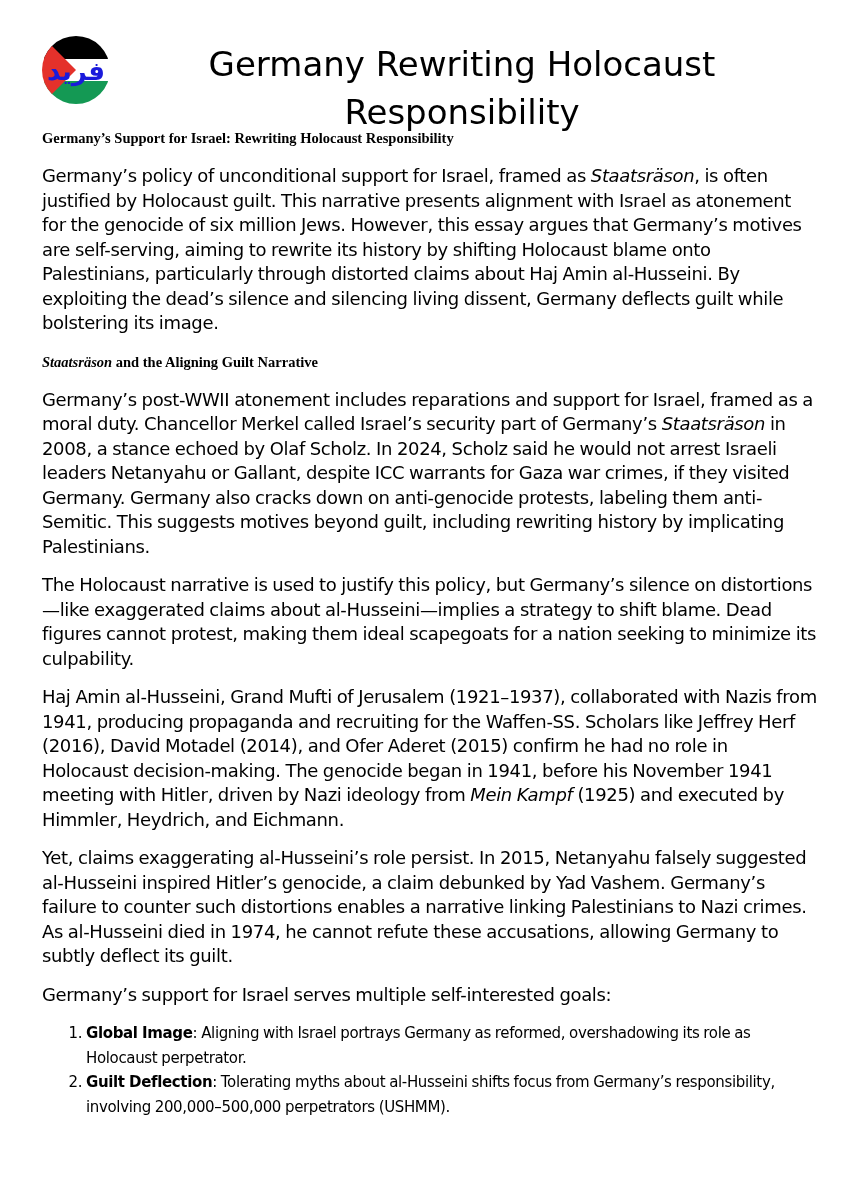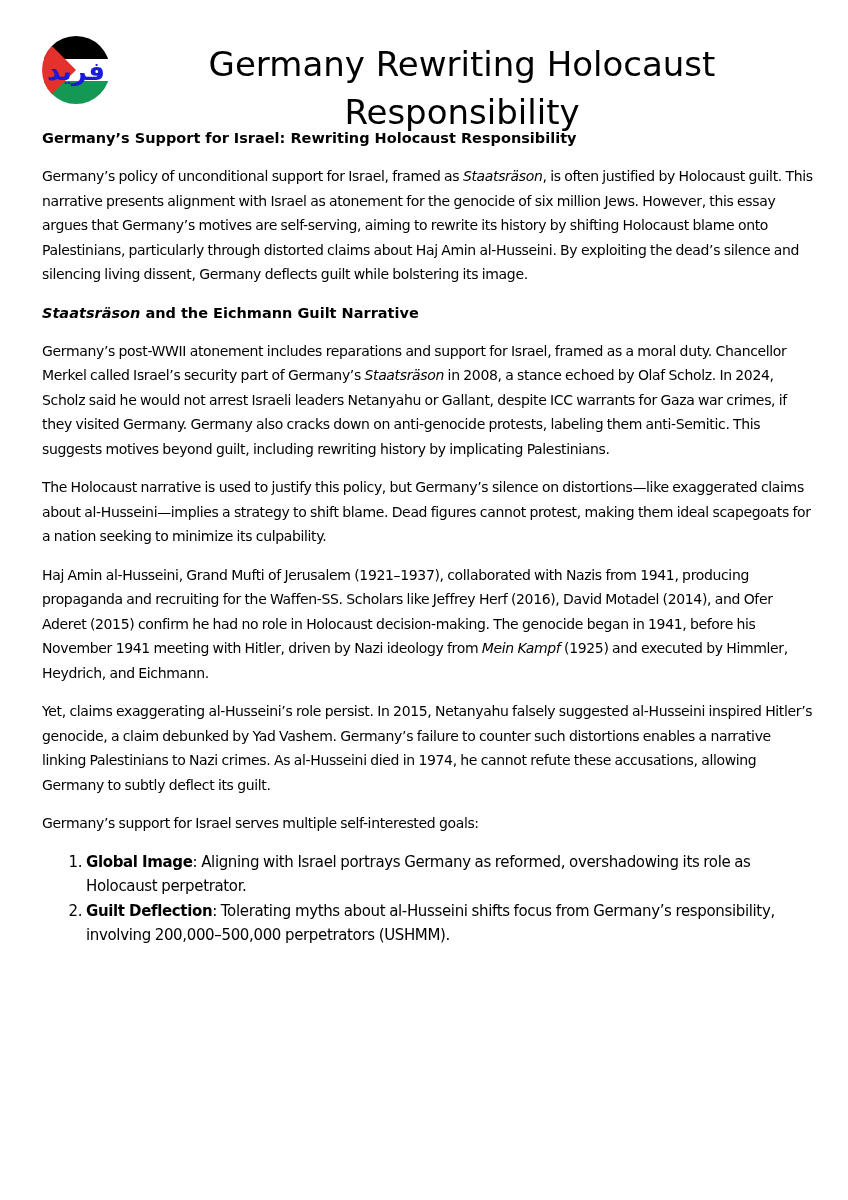--- a/index.html
+++ b/index.html
@@ -41,23 +41,24 @@
       position: absolute;
       left: 42px;
       top: 126px;
       width: 775px;
     }
     .h2 {
       font-weight: bold;
       font-size: 14.5px;
       line-height: 24px;
       margin: 0 0 14px 0;
+      font-family: Liberation Serif, serif;
     }
     .p {
-      font-size: 14px;
+      font-size: 18px;
       line-height: 24.5px;
       margin: 0 0 14px 0;
       letter-spacing: -0.35px;
       word-spacing: -0.5px;
     }
     .p i, .h2 i { font-style: italic; }
     ol.list {
       margin: 0;
       padding-left: 44px;
       font-size: 15px;
@@ -81,21 +82,21 @@
   </svg>
 </div>
 
 <h1 class="title">Germany Rewriting Holocaust Responsibility</h1>
 
 <div class="content">
 
   <div class="h2">Germany’s Support for Israel: Rewriting Holocaust Responsibility</div>
   <p class="p"><span>Germany’s policy of unconditional support for Israel, framed as </span><i>Staatsräson</i><span>, is often justified by Holocaust guilt. This narrative presents alignment with Israel as atonement for the genocide of six million Jews. However, this essay argues that Germany’s motives are self-serving, aiming to rewrite its history by shifting Holocaust blame onto Palestinians, particularly through distorted claims about Haj Amin al-Husseini. By exploiting the dead’s silence and silencing living dissent, Germany deflects guilt while bolstering its image.</span></p>
 
-  <div class="h2"><i>Staatsräson</i><span> and the Eichmann Guilt Narrative</span></div>
+  <div class="h2"><i>Staatsräson</i><span> and the Aligning Guilt Narrative</span></div>
   <p class="p"><span>Germany’s post-WWII atonement includes reparations and support for Israel, framed as a moral duty. Chancellor Merkel called Israel’s security part of Germany’s </span><i>Staatsräson</i><span> in 2008, a stance echoed by Olaf Scholz. In 2024, Scholz said he would not arrest Israeli leaders Netanyahu or Gallant, despite ICC warrants for Gaza war crimes, if they visited Germany. Germany also cracks down on anti-genocide protests, labeling them anti-Semitic. This suggests motives beyond guilt, including rewriting history by implicating Palestinians.</span></p>
   <p class="p">The Holocaust narrative is used to justify this policy, but Germany’s silence on distortions—like exaggerated claims about al-Husseini—implies a strategy to shift blame. Dead figures cannot protest, making them ideal scapegoats for a nation seeking to minimize its culpability.</p>
 
   <p class="p"><span>Haj Amin al-Husseini, Grand Mufti of Jerusalem (1921–1937), collaborated with Nazis from 1941, producing propaganda and recruiting for the Waffen-SS. Scholars like Jeffrey Herf (2016), David Motadel (2014), and Ofer Aderet (2015) confirm he had no role in Holocaust decision-making. The genocide began in 1941, before his November 1941 meeting with Hitler, driven by Nazi ideology from </span><i>Mein Kampf</i><span> (1925) and executed by Himmler, Heydrich, and Eichmann.</span></p>
   <p class="p">Yet, claims exaggerating al-Husseini’s role persist. In 2015, Netanyahu falsely suggested al-Husseini inspired Hitler’s genocide, a claim debunked by Yad Vashem. Germany’s failure to counter such distortions enables a narrative linking Palestinians to Nazi crimes. As al-Husseini died in 1974, he cannot refute these accusations, allowing Germany to subtly deflect its guilt.</p>
 
   <p class="p">Germany’s support for Israel serves multiple self-interested goals:</p>
   <ol class="list">
     <li><b>Global Image</b><span>: Aligning with Israel portrays Germany as reformed, overshadowing its role as Holocaust perpetrator.</span></li>
     <li><b>Guilt Deflection</b><span>: Tolerating myths about al-Husseini shifts focus from Germany’s responsibility, involving 200,000–500,000 perpetrators (USHMM).</span></li>

